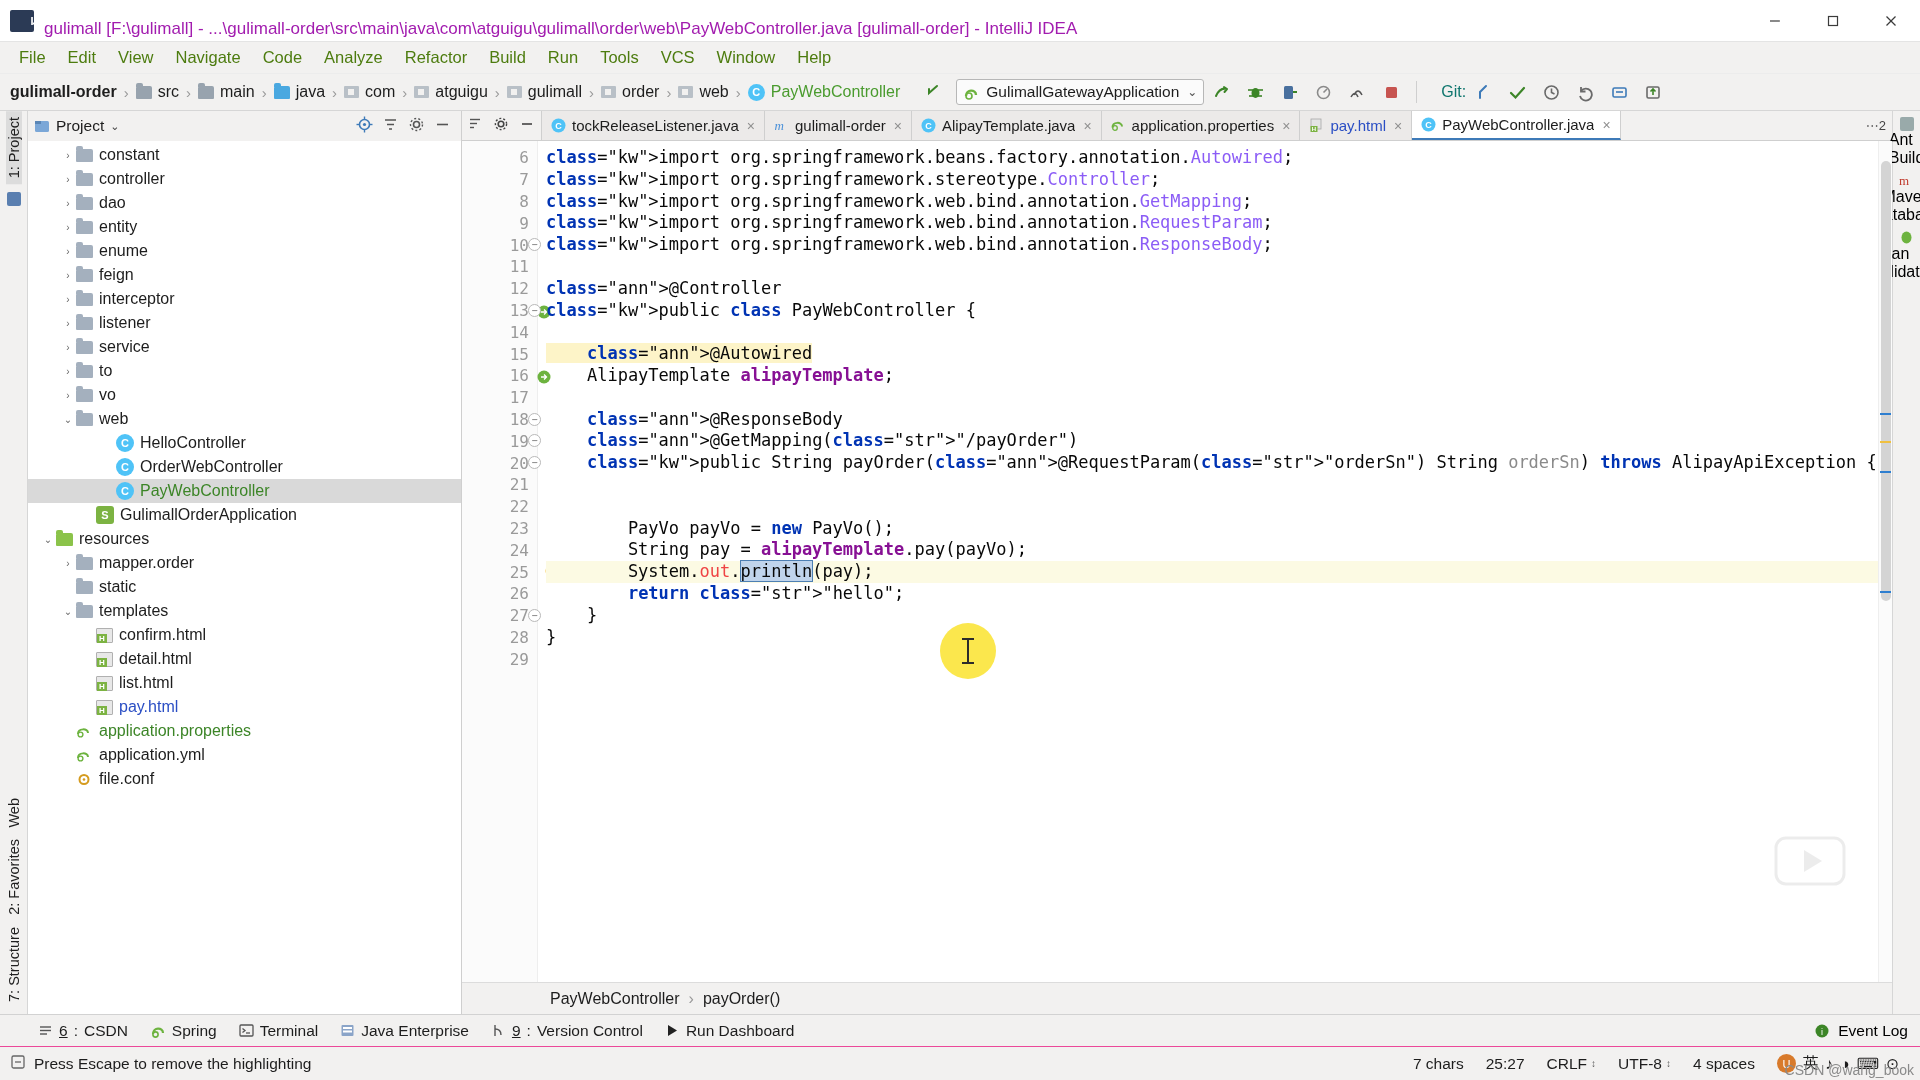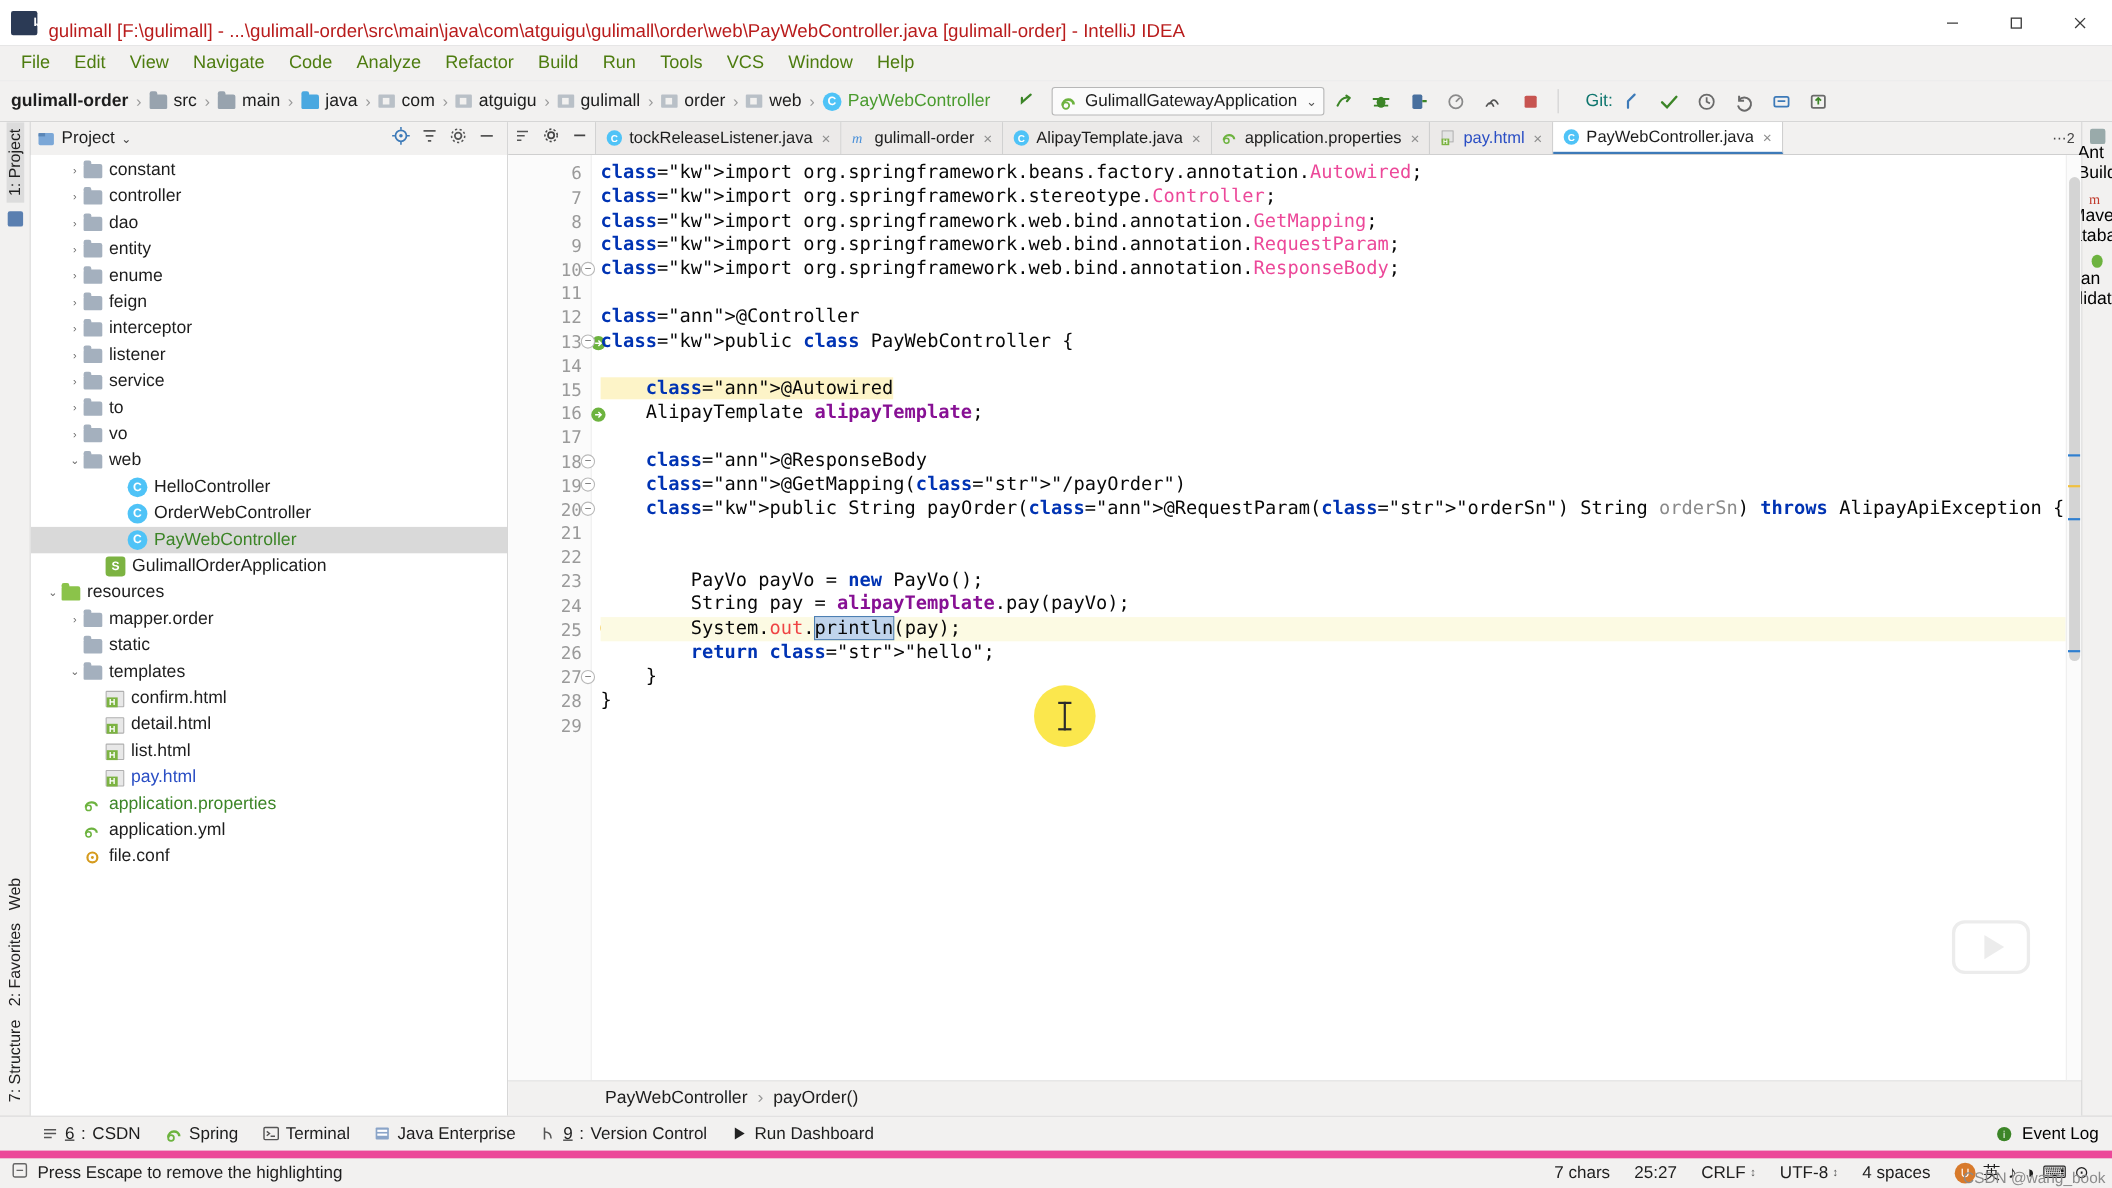--- a/index.html
+++ b/index.html
@@ -15,21 +15,21 @@
   
   .titlebar {
     height: 42px; background: #ffffff; display: flex; align-items: center;
     border-bottom: 1px solid #e4e4e4; flex: none; padding-left: 10px;
   }
   .app-logo {
     width: 22px; height: 22px; background: #2b3a55; color:#fff;
     font-size: 11px; font-weight: bold; display:flex; align-items:center; justify-content:center;
     border-radius:2px; margin-right: 10px; letter-spacing:-1px;padding-left:24px;
   }
-  .title-text { font-size: 17px; color: #b91c1c; white-space: nowrap; margin-top: 16px; }
+  .title-text { font-size: 17px; color: #a21caf; white-space: nowrap; margin-top: 16px; }
   .win-controls { margin-left: auto; display: flex; height: 42px; }
   .win-btn { width: 58px; height: 42px; display:flex; align-items:center; justify-content:center; color:#3b3b3b; }
   .win-btn svg { display:block; }
 
   
   .menubar {
     height: 32px; background:#f2f1f0; display:flex; align-items:center;
     padding-left: 8px; flex:none; border-bottom: 1px solid #ececec;
   }
   .menu-item {
@@ -142,21 +142,21 @@
     width:76px; flex:none; background:#fbfbfb; border-right:1px solid #eee; position:relative;
     font-family:"DejaVu Sans Mono", monospace; font-size:16px; color:#9a9a9a; padding-top:6px;
   }
   .gline { height:21.8px; display:flex; align-items:center; justify-content:flex-end; padding-right:8px; position:relative;}
   .code {
     flex:1; padding-top:6px; font-family:"DejaVu Sans Mono", monospace; font-size:17px;
     line-height:21.8px; white-space:pre; color:#080808; position:relative; overflow:hidden; padding-left:8px;
   }
   .cl { height:21.8px; }
   .kw { color:#0033b3; font-weight:bold; }
-  .cls2 { color:#ec4899; }
+  .cls2 { color:#8b5cf6; }
   .fld { color:#871094; font-weight:bold; }
   .param { color:#8a8a8a; }
   .ital { color:#ef4444; }
   .hl-y { background:#fdf4c8; }
   .hl-sel { background:#c0d4ec; outline:1px solid #4d7fb3; }
 
   .fold { position:absolute; right:4px; width:13px; height:13px; border:1px solid #b9b9b9; border-radius:50%;
           background:#fff; color:#777; font-size:10px; line-height:11px; text-align:center;}
 
   .scroll-col { width:14px; background:#fbfbfb; flex:none; border-left:1px solid #eee; position:relative;}
@@ -174,21 +174,21 @@
     height:32px; background:#f2f1f0; display:flex; align-items:center; flex:none;
     border-top:1px solid #d2d2d2; padding-left:38px; gap:22px;
   }
   .tw { display:flex; align-items:center; font-size:15.5px; color:#1d1d1d; gap:6px; cursor:default; white-space:nowrap;}
   .tw .u { text-decoration:underline; }
   .tw-right { margin-left:auto; display:flex; align-items:center; gap:8px; padding-right:12px; font-size:15.5px;}
 
   
   .statusbar {
     height:34px; background:#f2f1f0; display:flex; align-items:center; flex:none;
-    border-top:7px solid #ec4899; padding:0 10px; font-size:15.5px; color:#1d1d1d;
+    border-top:1px solid #ec4899; padding:0 10px; font-size:15.5px; color:#1d1d1d;
   }
   .sb-left { display:flex; align-items:center; gap:8px;}
   .sb-right { margin-left:auto; display:flex; align-items:center; gap:0;text-align:right;}
   .sb-item { padding:0 11px; white-space:nowrap; display:flex; align-items:center; gap:4px;}
   .sb-item .chev{ font-size:10px; color:#555;}
   .watermark { position:absolute; right:6px; bottom:2px; font-size:14px; color:#8a8a8a;}
 
   
   .cursor-blob {
     position:absolute; width:56px; height:56px; border-radius:50%; background:#fbe74d;

